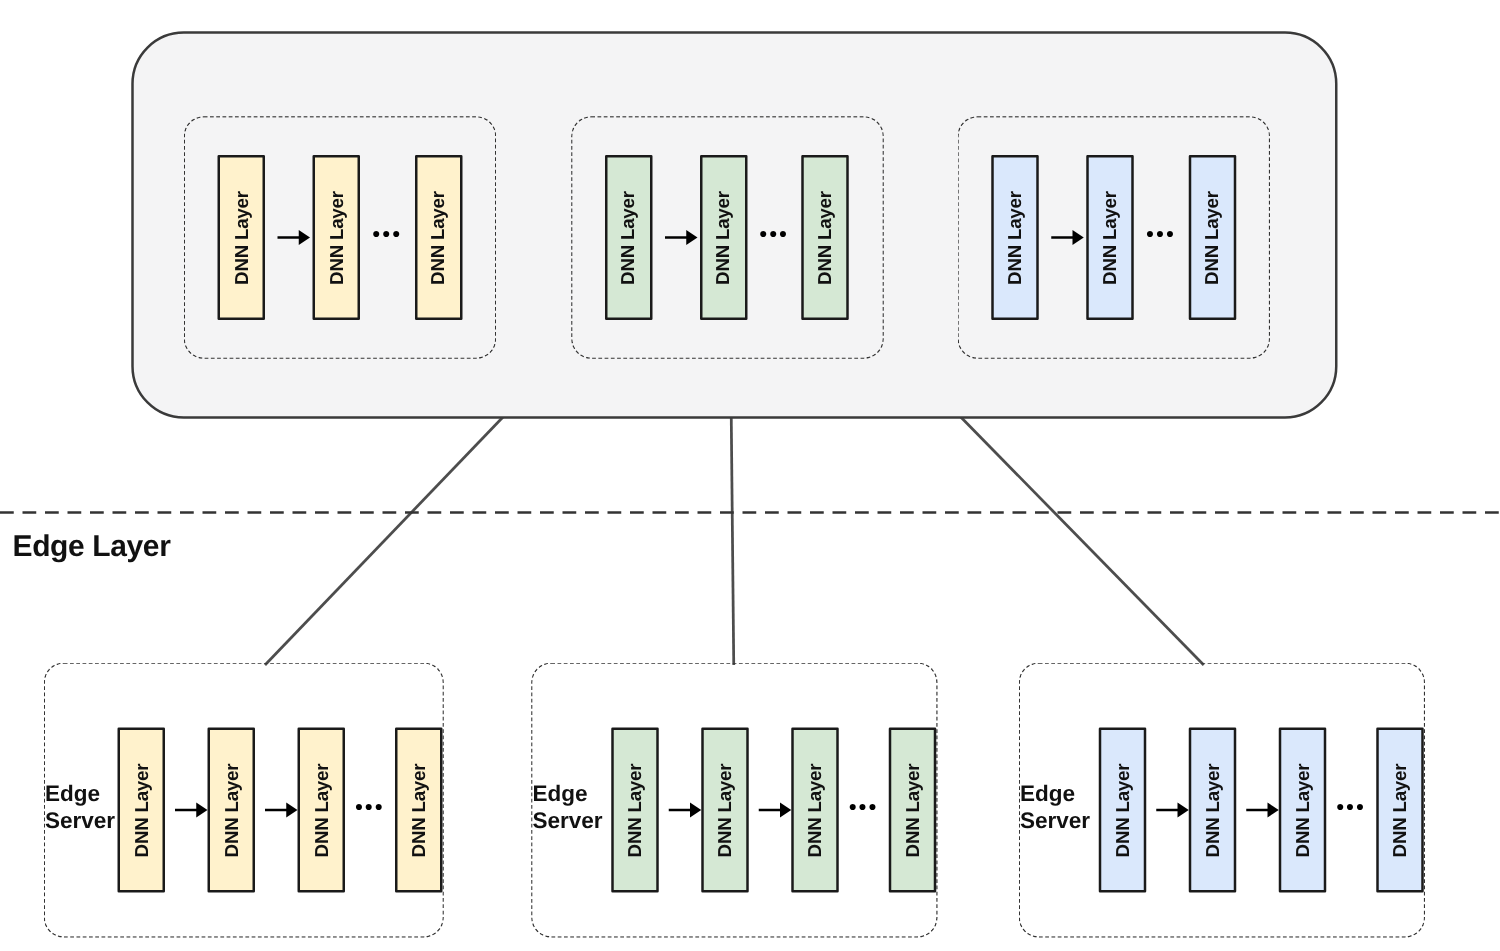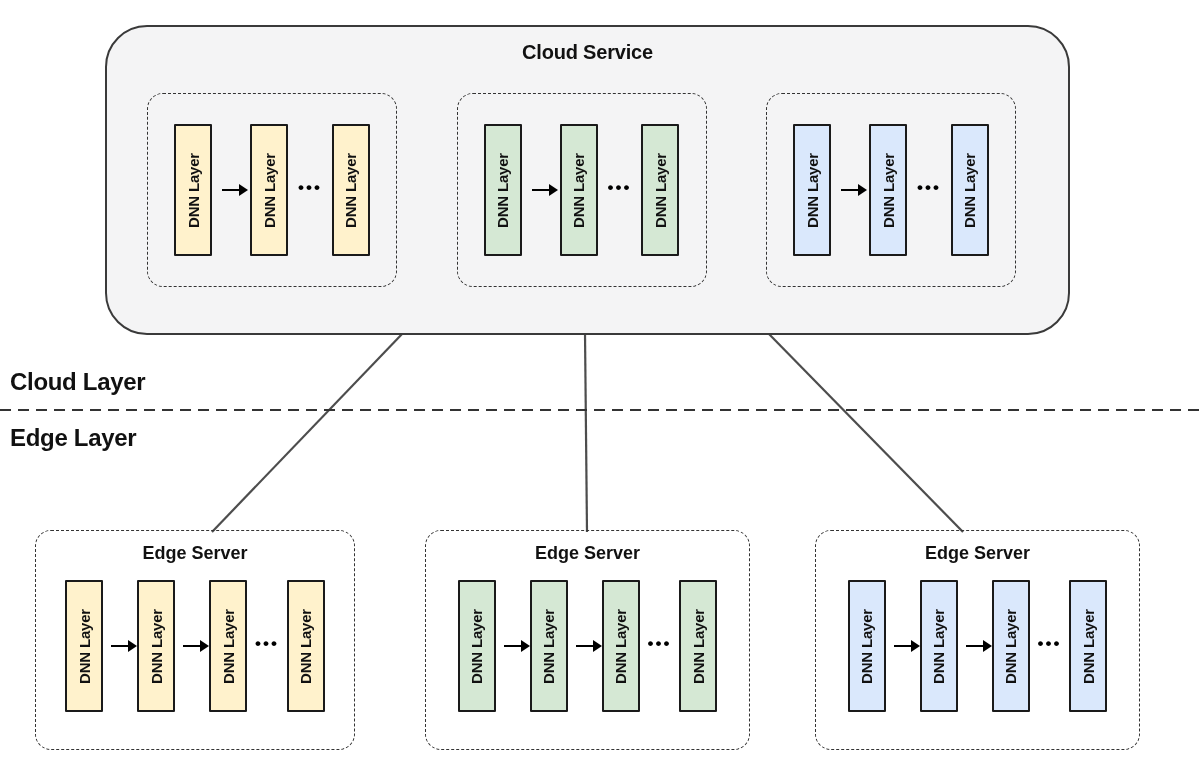--- a/index.html
+++ b/index.html
@@ -129,21 +129,21 @@
 
   
   .edge-server {
     position: absolute;
     top: 530px;
     height: 220px;
     border: 1.6px dashed #333333;
     border-radius: 16px;
     box-sizing: border-box;
     display: flex;
-    flex-direction: column;
+    flex-direction: row;
     align-items: center;
   }
   .edge-server-1 { left: 35px;  width: 320px; }
   .edge-server-2 { left: 425px; width: 325px; }
   .edge-server-3 { left: 815px; width: 325px; }
 
   .server-title {
     margin-top: 12px;
     font-size: 18px;
     font-weight: bold;
@@ -163,21 +163,20 @@
 <div class="canvas">
 
   <svg class="connector-svg" viewBox="0 0 1200 761" xmlns="http://www.w3.org/2000/svg">
     <line x1="403" y1="333" x2="212" y2="532" stroke="#4d4d4d" stroke-width="2.2"></line>
     <line x1="585" y1="333" x2="587" y2="532" stroke="#4d4d4d" stroke-width="2.2"></line>
     <line x1="768" y1="333" x2="963" y2="532" stroke="#4d4d4d" stroke-width="2.2"></line>
     <line x1="0" y1="410" x2="1200" y2="410" stroke="#333333" stroke-width="2" stroke-dasharray="11 7"></line>
   </svg>
 
   <div class="cloud-service">
-    <div class="cloud-title">Cloud Service</div>
 
     <div class="cloud-groups">
 
       <div class="pipeline-group">
         <div class="dnn-box c-yellow">
           <span class="dnn-label">DNN Layer</span>
         </div>
         <div class="arrow"></div>
         <div class="dnn-box c-yellow">
           <span class="dnn-label">DNN Layer</span>
@@ -212,21 +211,20 @@
         </div>
         <span class="dots">•••</span>
         <div class="dnn-box c-blue">
           <span class="dnn-label">DNN Layer</span>
         </div>
       </div>
 
     </div>
   </div>
 
-  <div class="layer-label cloud-layer-label">Cloud Layer</div>
   <div class="layer-label edge-layer-label">Edge Layer</div>
 
   <div class="edge-server edge-server-1">
     <div class="server-title">Edge Server</div>
     <div class="pipeline-row">
       <div class="dnn-box c-yellow">
         <span class="dnn-label">DNN Layer</span>
       </div>
       <div class="arrow"></div>
       <div class="dnn-box c-yellow">

